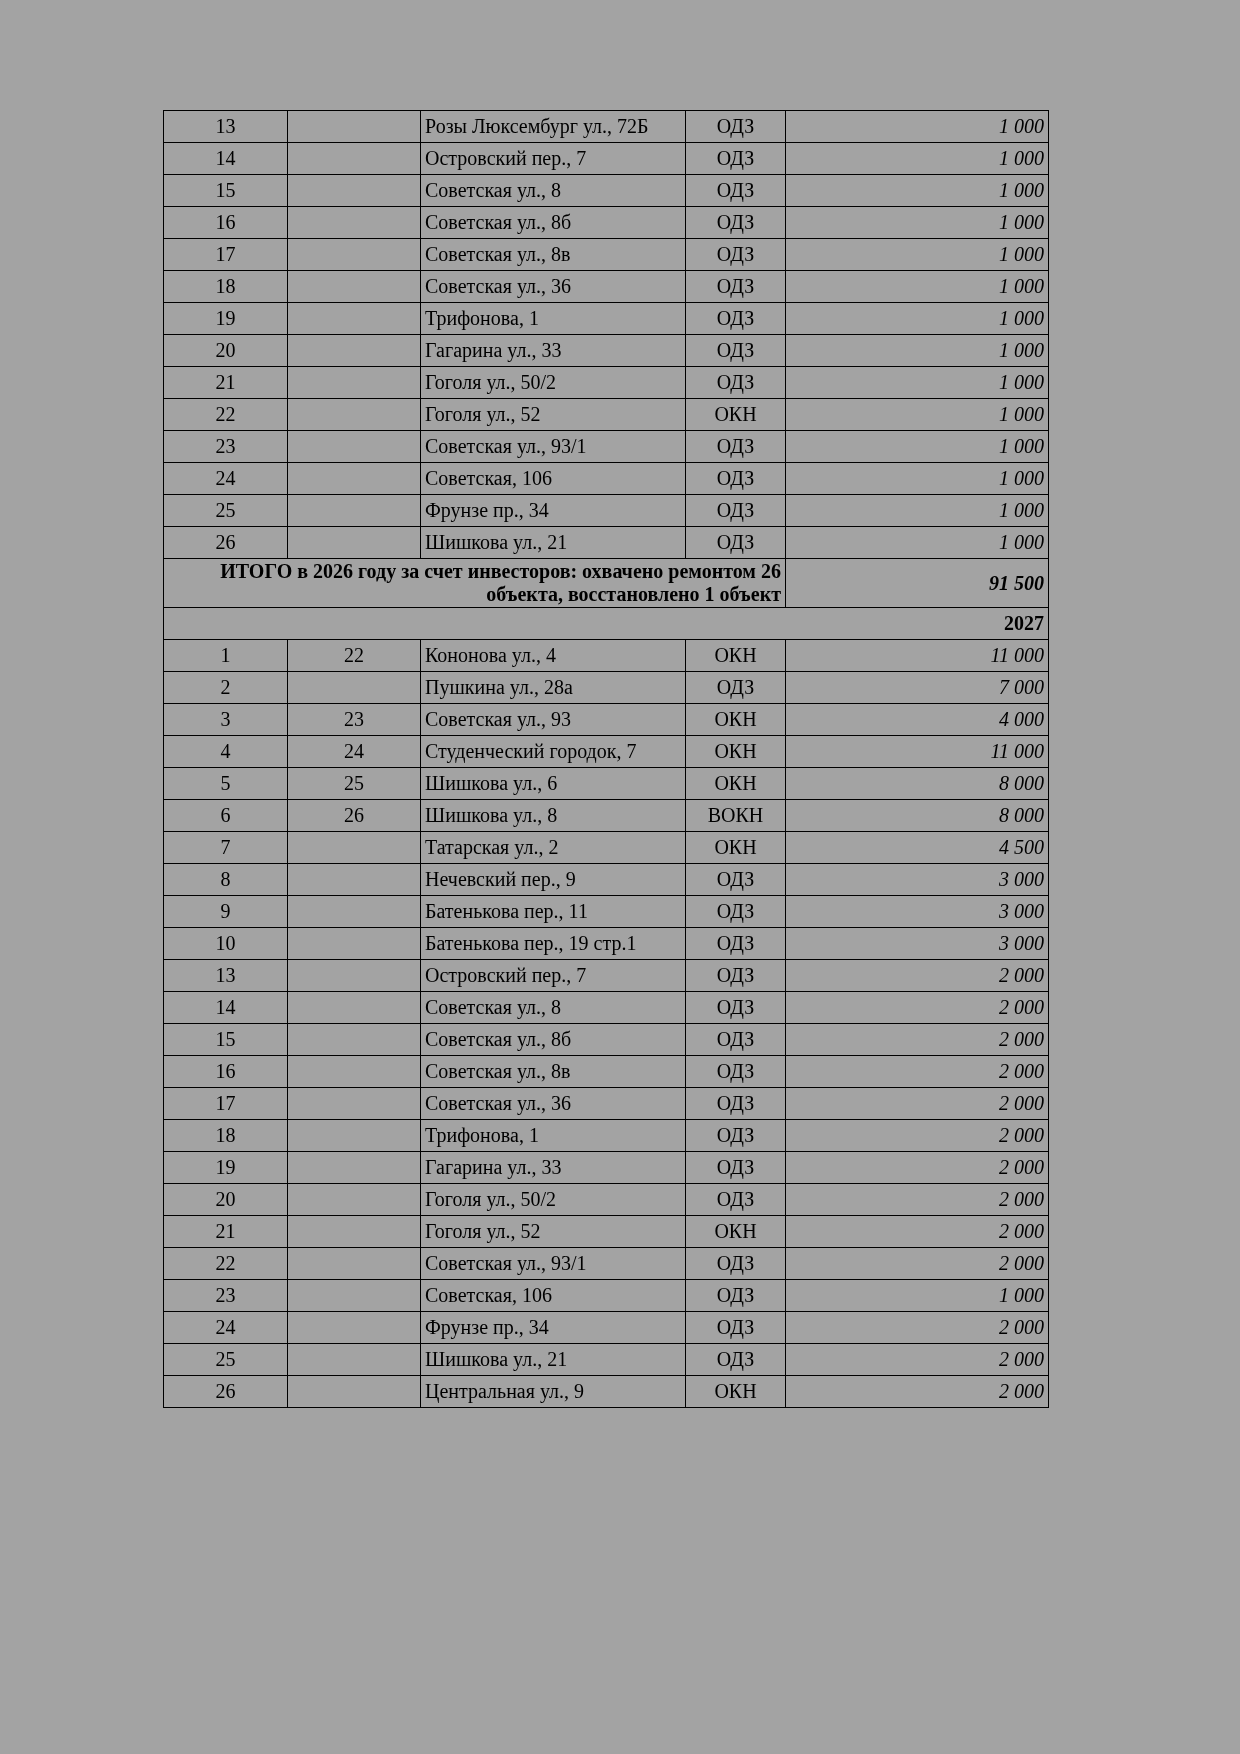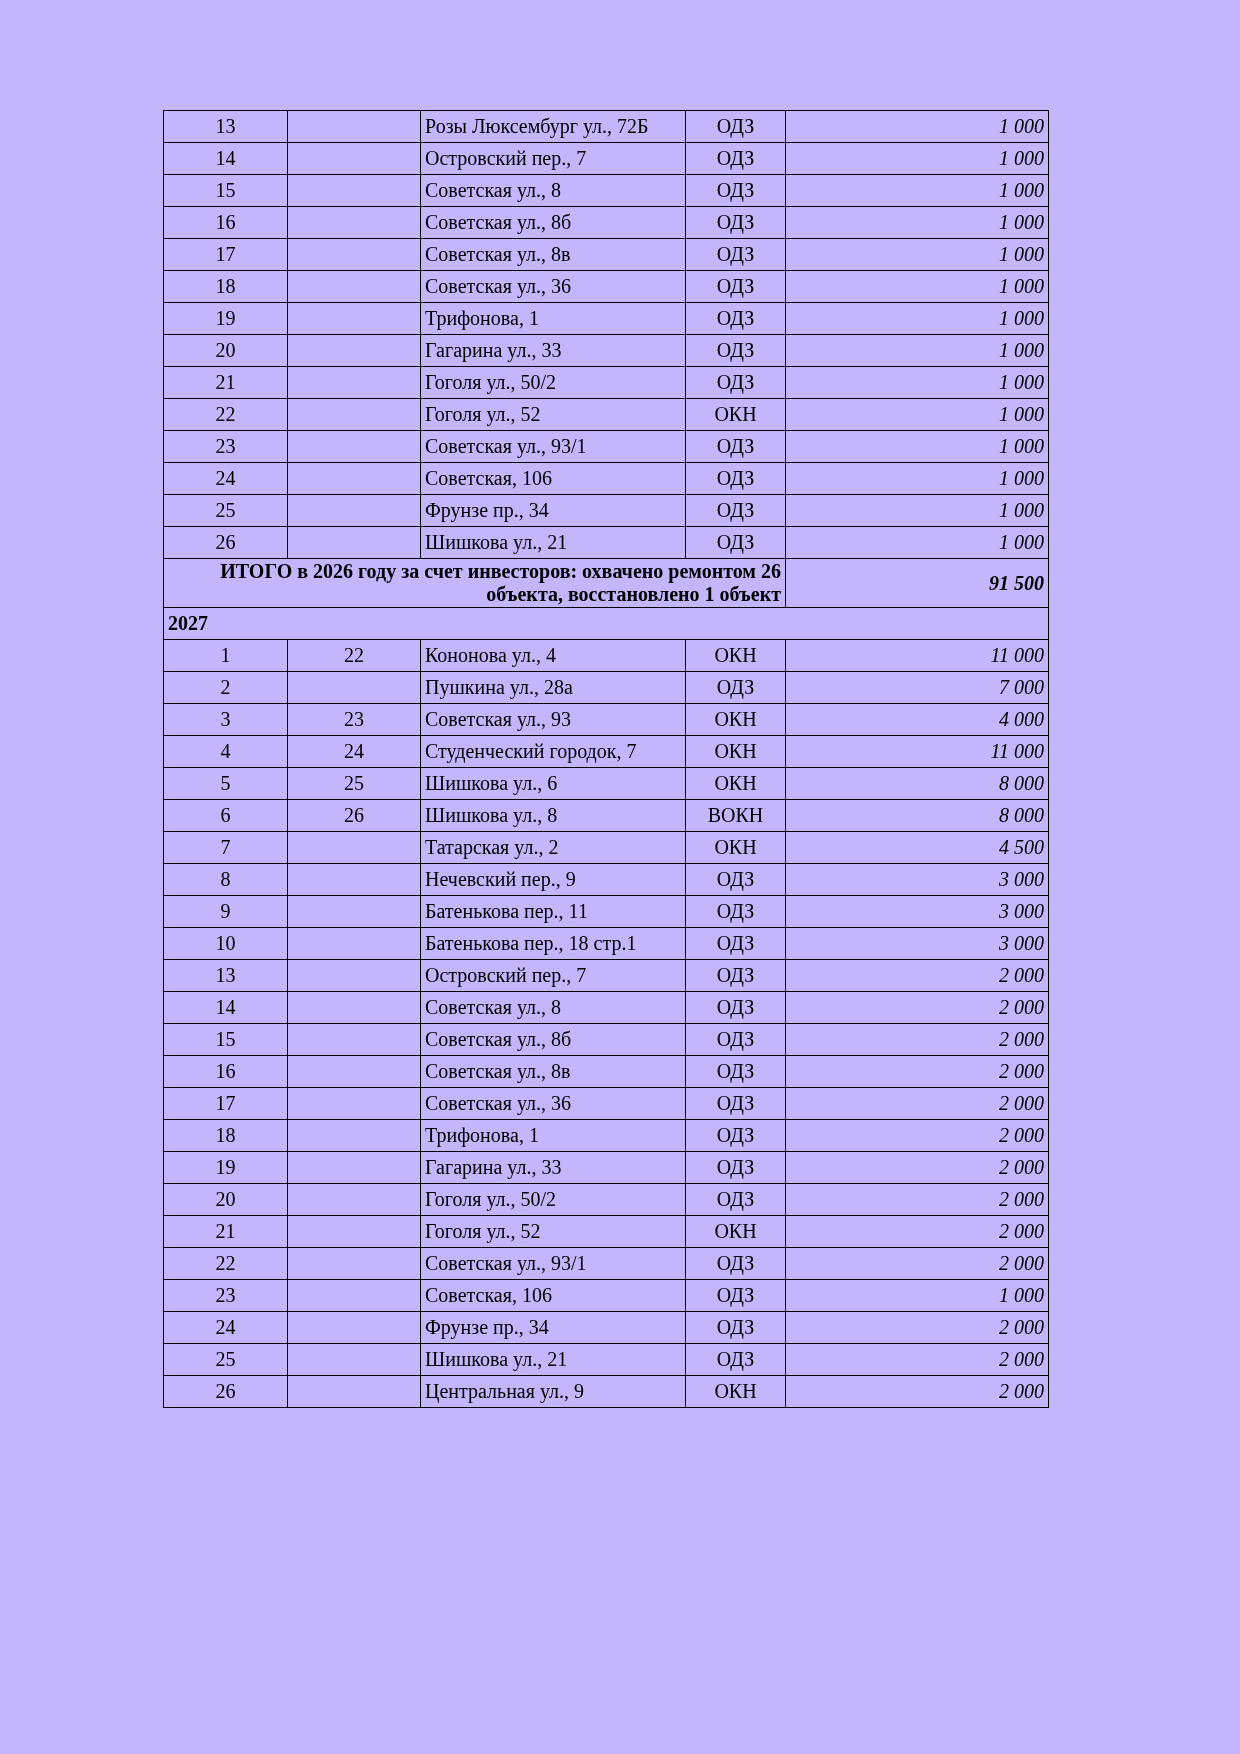--- a/index.html
+++ b/index.html
@@ -4,21 +4,21 @@
 <style>
   html, body {
     margin: 0;
     padding: 0;
     background: #ffffff;
   }
   .page {
     position: relative;
     width: 1240px;
     height: 1754px;
-    background: #c4b5fd;
+    background: #a3a3a3;
     font-family: "Liberation Serif", "DejaVu Serif", serif;
     color: #000000;
     overflow: hidden;
   }
   table.schedule {
     position: absolute;
     left: 163px;
     top: 110px;
     width: 885px;
     border-collapse: collapse;
@@ -43,21 +43,21 @@
     text-align: right;
     line-height: 1.3;
     padding: 3px 14px;
   }
   td.total-value {
     font-weight: bold;
     margin-top: 44px;
   }
   td.year-label {
     font-weight: bold;
-    text-align: left;
+    text-align: right;
   }
   col.col-num  { width: 124px; }
   col.col-num2 { width: 133px; }
   col.col-addr { width: 265px; }
   col.col-type { width: 100px; }
   col.col-amt  { width: 263px; }
 </style>
 </head>
 <body>
 
@@ -235,21 +235,21 @@
         <tr>
           <td class="c0">9</td>
           <td class="c1"></td>
           <td class="c2">Батенькова пер., 11</td>
           <td class="c3">ОДЗ</td>
           <td class="c4">3 000</td>
         </tr>
         <tr>
           <td class="c0">10</td>
           <td class="c1"></td>
-          <td class="c2">Батенькова пер., 18 стр.1</td>
+          <td class="c2">Батенькова пер., 19 стр.1</td>
           <td class="c3">ОДЗ</td>
           <td class="c4">3 000</td>
         </tr>
         <tr>
           <td class="c0">13</td>
           <td class="c1"></td>
           <td class="c2">Островский пер., 7</td>
           <td class="c3">ОДЗ</td>
           <td class="c4">2 000</td>
         </tr>

